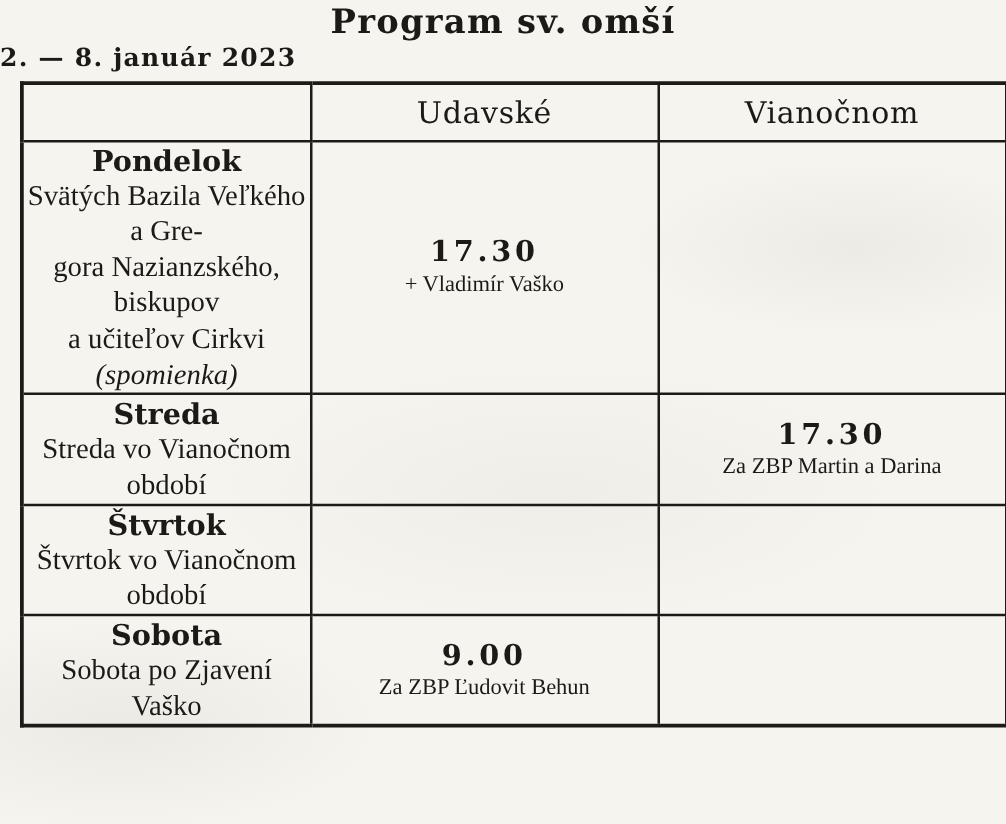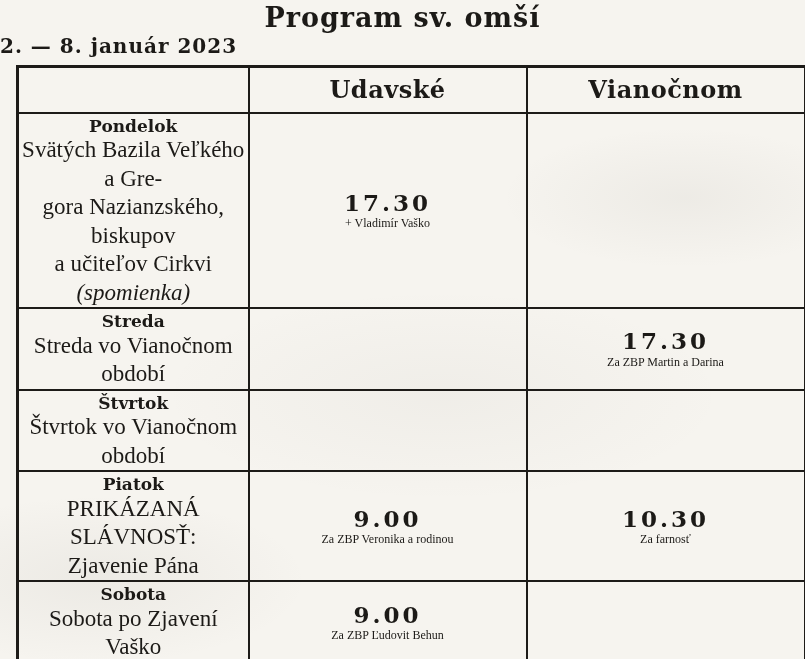--- a/index.html
+++ b/index.html
@@ -44,49 +44,49 @@
   }
   table.schedule tr > td:first-child { border-left-width: 3px; }
   table.schedule tr > td:last-child  { border-right-width: 2px; }
   table.schedule tr:first-child > td { border-top-width: 3px; }
   table.schedule tr:last-child > td  { border-bottom-width: 3px; }
   col.c-day   { width: 231px; }
   col.c-udav  { width: 278px; }
   col.c-velo  { width: 278px; }
   .header-cell {
     text-align: center;
-    font-weight: bold;
+    font-weight: normal;
     font-size: 24px;
     letter-spacing: 0.5px;
   }
   td.day-cell {
     vertical-align: top;
     text-align: center;
     padding-top: 3px;
   }
   .day-name {
     font-weight: bold;
-    font-size: 17px;
+    font-size: 23px;
     line-height: 1.15;
   }
   .day-desc {
     font-size: 23px;
     line-height: 1.24;
     font-family: "Liberation Serif", "DejaVu Serif", serif;
   }
   .day-desc .it { font-style: italic; }
   td.mass-cell { text-align: center; }
   .mass-time {
     font-weight: bold;
     font-size: 23px;
     letter-spacing: 3px;
     line-height: 1.2;
   }
   .mass-intention {
-    font-size: 12px;
+    font-size: 18px;
     line-height: 1.3;
     font-family: "Liberation Serif", "DejaVu Serif", serif;
   }
 </style>
 </head>
 <body>
 
 <div class="doc-title">Program sv. omší</div>
 <div class="doc-subtitle">2. — 8. január 2023</div>
 
@@ -152,37 +152,20 @@
     <td class="mass-cell">
       <div class="mass-time"></div>
       <div class="mass-intention"></div>
     </td>
     <td class="mass-cell">
       <div class="mass-time"></div>
       <div class="mass-intention"></div>
     </td>
   </tr>
 
-  <tr style="height:77px;">
-    <td class="day-cell">
-      <div class="day-name">Piatok</div>
-      <div class="day-desc">
-        <span>PRIKÁZANÁ SLÁVNOSŤ:</span><br>
-        <span>Zjavenie Pána</span>
-      </div>
-    </td>
-    <td class="mass-cell">
-      <div class="mass-time">9.00</div>
-      <div class="mass-intention">Za ZBP Veronika a rodinou</div>
-    </td>
-    <td class="mass-cell">
-      <div class="mass-time">10.30</div>
-      <div class="mass-intention">Za farnosť</div>
-    </td>
-  </tr>
 
   <tr style="height:80px;">
     <td class="day-cell">
       <div class="day-name">Sobota</div>
       <div class="day-desc">
         <span>Sobota po Zjavení Vaško</span>
       </div>
     </td>
     <td class="mass-cell">
       <div class="mass-time">9.00</div>

